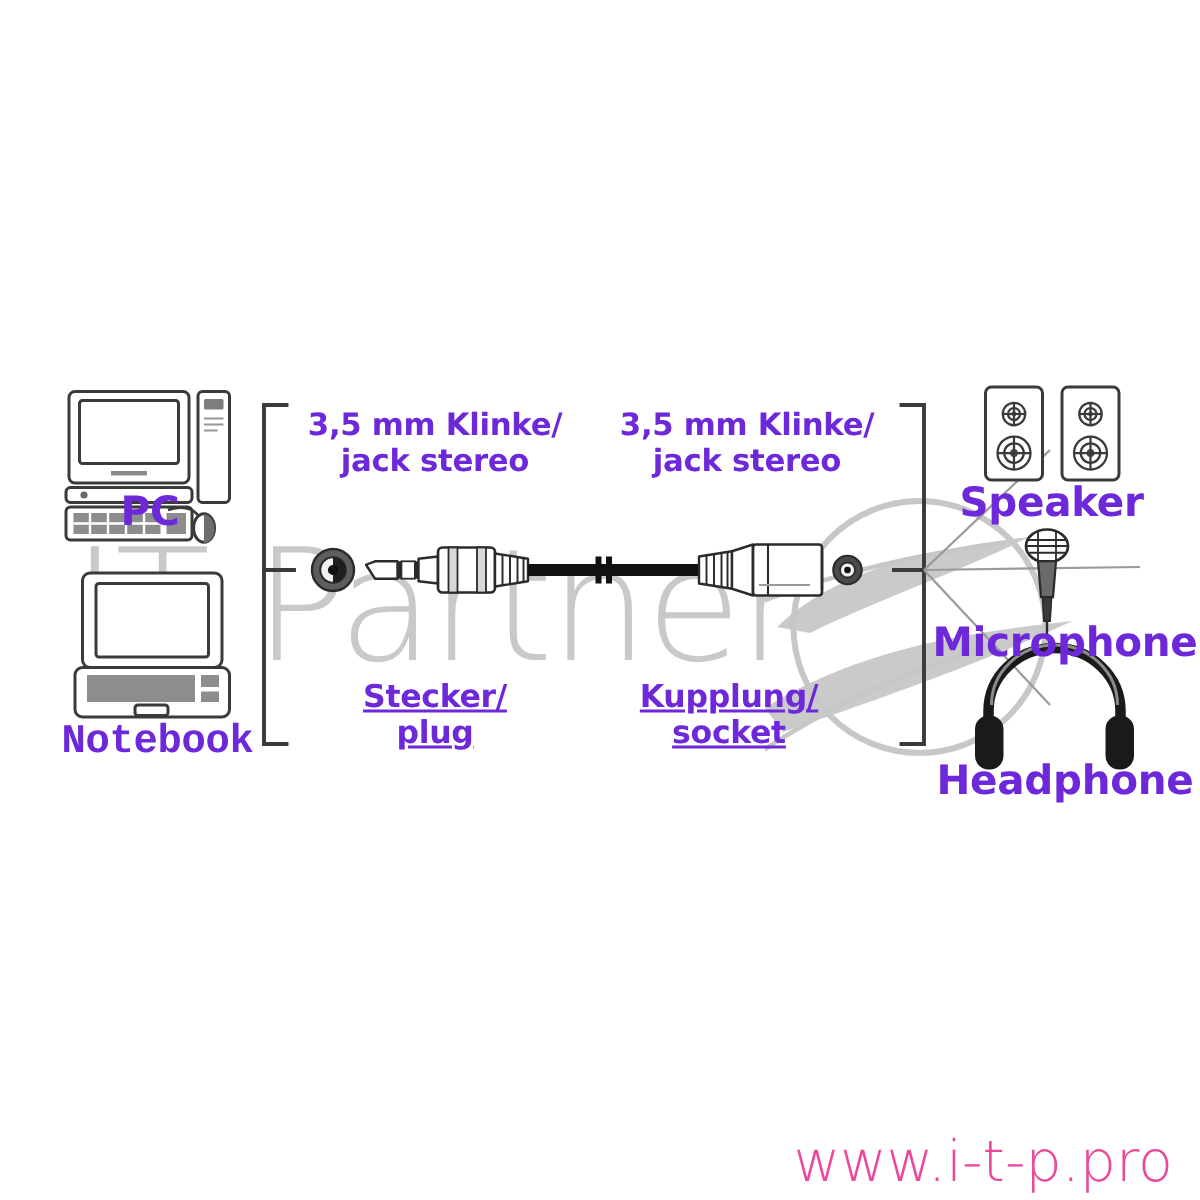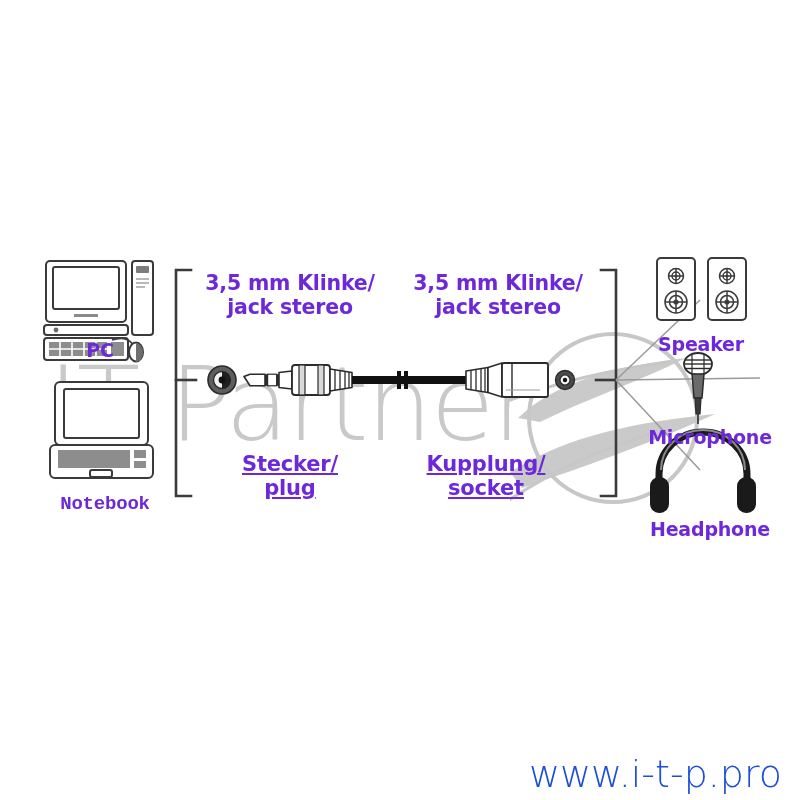--- a/index.html
+++ b/index.html
@@ -39,21 +39,21 @@
     pointer-events: none;
   }
   #watermark-url {
     position: absolute;
     right: 18px;
     top: 752px;
     font-family: "DejaVu Sans", sans-serif;
     font-size: 38px;
     font-weight: 300;
     letter-spacing: 0px;
-    color: #1d4ed8;
+    color: #ec4899;
     white-space: nowrap;
     user-select: none;
     pointer-events: none;
   }
   #watermark-swoosh {
     position: absolute;
     left: 510px;
     top: 322px;
     width: 210px;
     height: 200px;
@@ -76,21 +76,21 @@
     font-weight: bold;
     color: #6d28d9;
     line-height: 1.16;
     white-space: pre;
     user-select: none;
   }
   .lbl.center { text-align: center; }
 
   .t-jack   { font-size: 20.5px; letter-spacing: -0.2px; }
   .t-part   { font-size: 21px; letter-spacing: -0.2px; text-decoration: underline; }
-  .t-dev    { font-size: 19px; letter-spacing: -0.2px; margin-top: 13px; }
+  .t-dev    { font-size: 27px; letter-spacing: -0.2px; }
 </style>
 </head>
 <body>
 
 <div id="stage">
 
   <div id="watermark-brand">IT Partner</div>
 
   <svg id="watermark-swoosh" viewBox="0 0 210 200">
     <circle cx="103" cy="96" r="84" fill="none" stroke="#c7c7c7" stroke-width="4"></circle>

